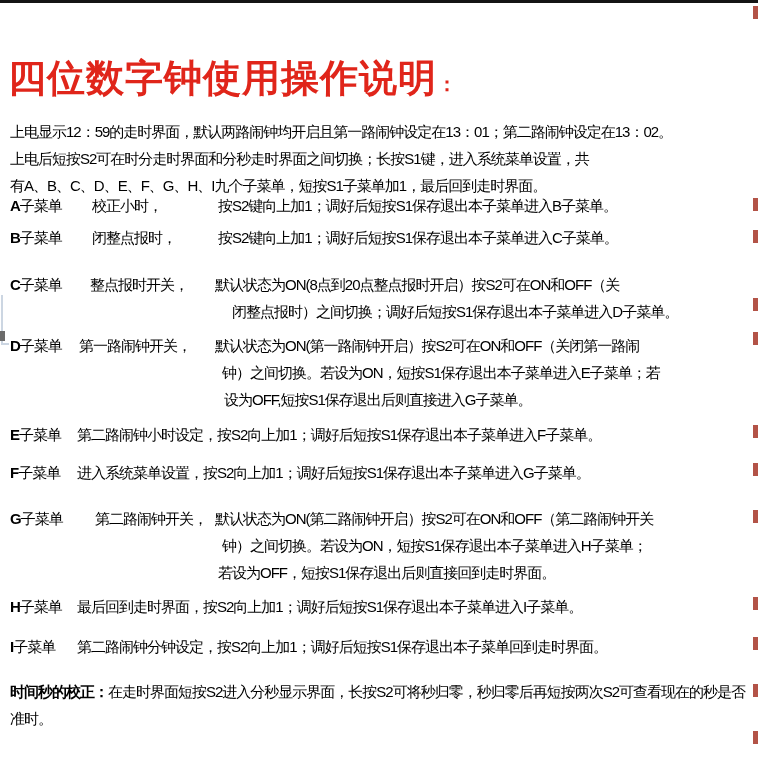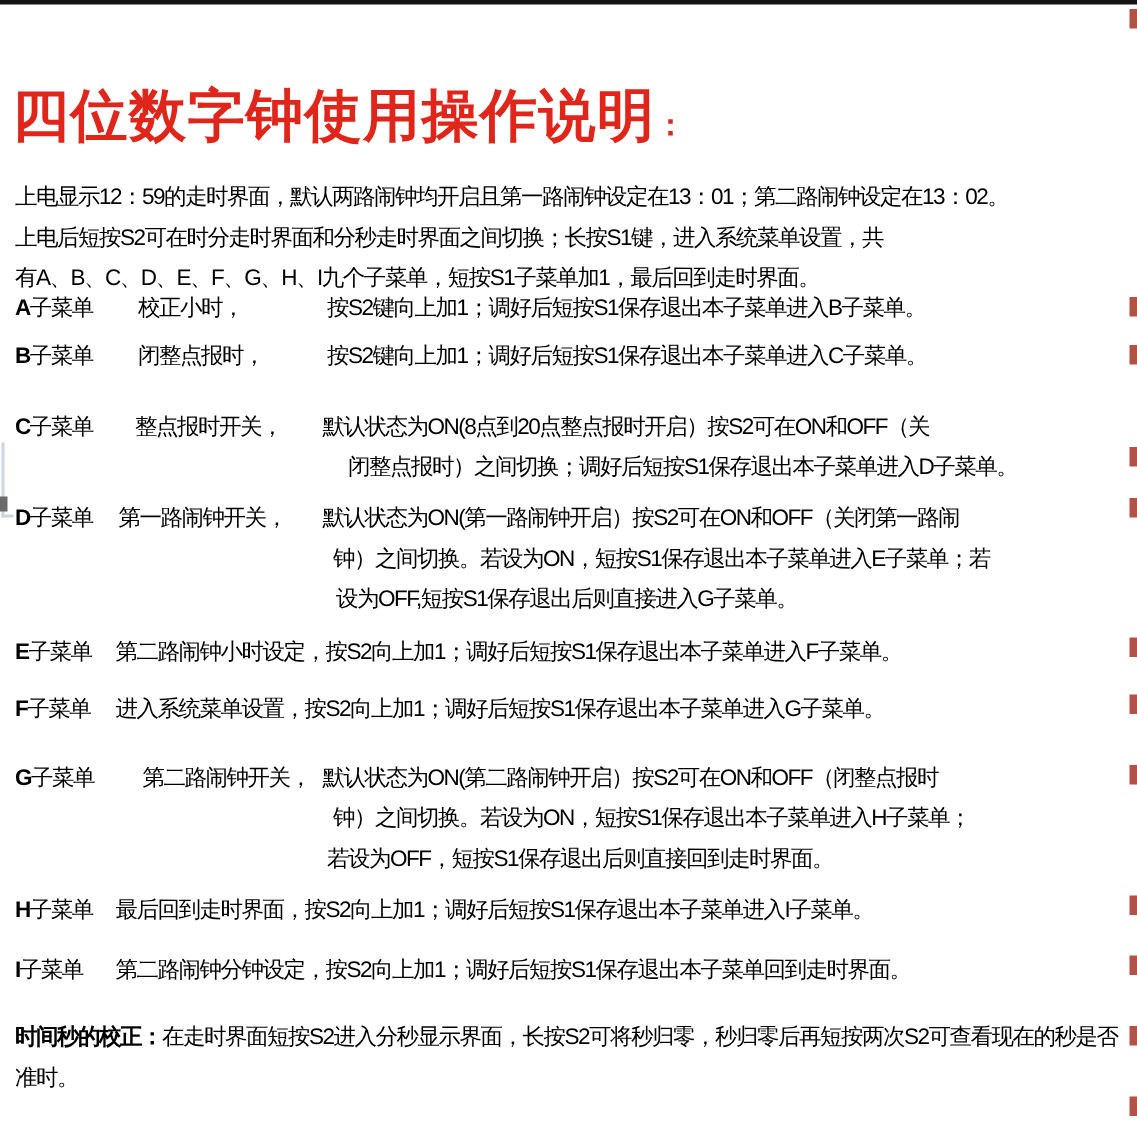--- a/index.html
+++ b/index.html
@@ -108,21 +108,21 @@
   </div>
 
   <div class="line" style="top:459px">
     <span style="left:10px"><b class="b">F</b><span>子菜单</span></span>
     <span style="left:77px">进入系统菜单设置，按S2向上加1；调好后短按S1保存退出本子菜单进入G子菜单。</span>
   </div>
 
   <div class="line" style="top:505px">
     <span style="left:10px"><b class="b">G</b><span>子菜单</span></span>
     <span style="left:95px">第二路闹钟开关，</span>
-    <span style="left:215px">默认状态为ON(第二路闹钟开启）按S2可在ON和OFF（闭整点报时</span>
+    <span style="left:215px">默认状态为ON(第二路闹钟开启）按S2可在ON和OFF（第二路闹钟开关</span>
   </div>
   <div class="line" style="top:532px">
     <span style="left:222px">钟）之间切换。若设为ON，短按S1保存退出本子菜单进入H子菜单；</span>
   </div>
   <div class="line" style="top:559px">
     <span style="left:218px">若设为OFF，短按S1保存退出后则直接回到走时界面。</span>
   </div>
 
   <div class="line" style="top:593px">
     <span style="left:10px"><b class="b">H</b><span>子菜单</span></span>

